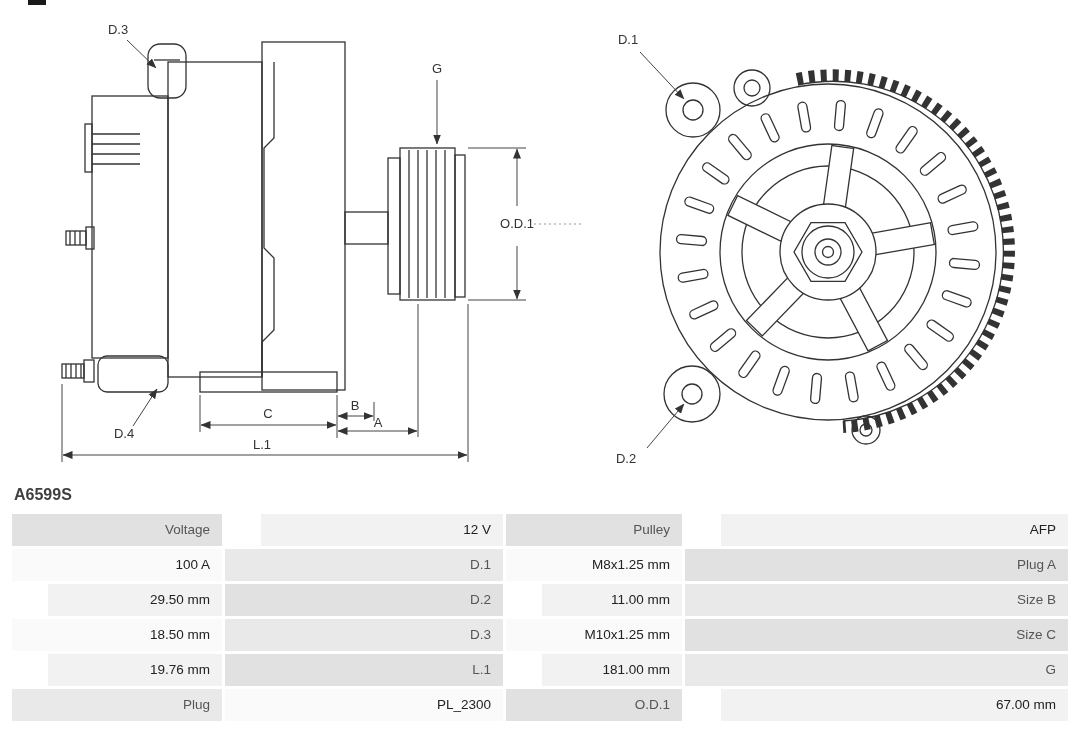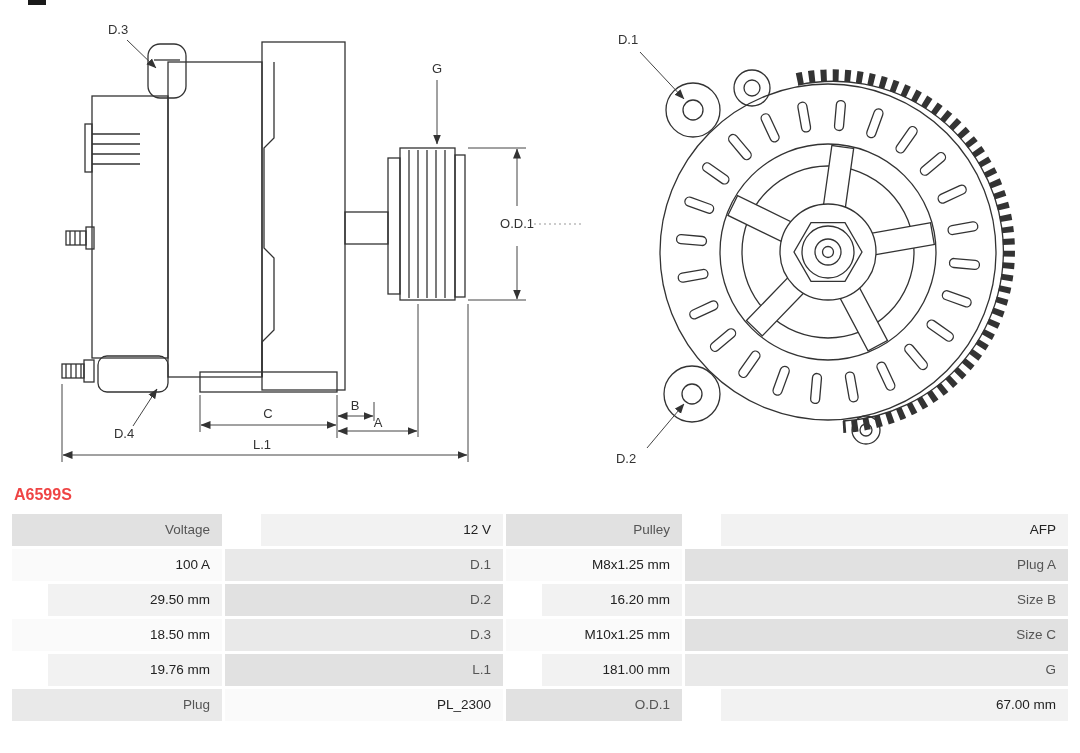--- a/index.html
+++ b/index.html
@@ -197,37 +197,37 @@
   <g stroke="#444" stroke-width="1" fill="none">
     <line x1="640" y1="52" x2="684" y2="99" marker-end="url(#arw)"></line>
     <line x1="647" y1="448" x2="684" y2="404" marker-end="url(#arw)"></line>
   </g>
   <g>
     <text x="628" y="44" text-anchor="middle">D.1</text>
     <text x="626" y="463" text-anchor="middle">D.2</text>
   </g>
 </svg>
 
-<div class="part-number" style="color: #ef4444;">A6599S</div>
+<div class="part-number" style="color: #404040;">A6599S</div>
 
 <div class="spec-table">
 
   <div class="cell label row-odd">Voltage</div>
   <div class="cell value row-odd">12 V</div>
   <div class="cell label row-odd">Pulley</div>
   <div class="cell value row-odd">AFP</div>
 
   <div class="cell value row-even">100 A</div>
   <div class="cell label row-even">D.1</div>
   <div class="cell value row-even">M8x1.25 mm</div>
 
   <div class="cell label row-odd">Plug A</div>
   <div class="cell value row-odd">29.50 mm</div>
   <div class="cell label row-odd">D.2</div>
-  <div class="cell value row-odd">16.20 mm</div>
+  <div class="cell value row-odd">11.00 mm</div>
 
   <div class="cell label row-even">Size B</div>
   <div class="cell value row-even">18.50 mm</div>
   <div class="cell label row-even">D.3</div>
   <div class="cell value row-even">M10x1.25 mm</div>
 
   <div class="cell label row-odd">Size C</div>
   <div class="cell value row-odd">19.76 mm</div>
   <div class="cell label row-odd">L.1</div>
   <div class="cell value row-odd">181.00 mm</div>

